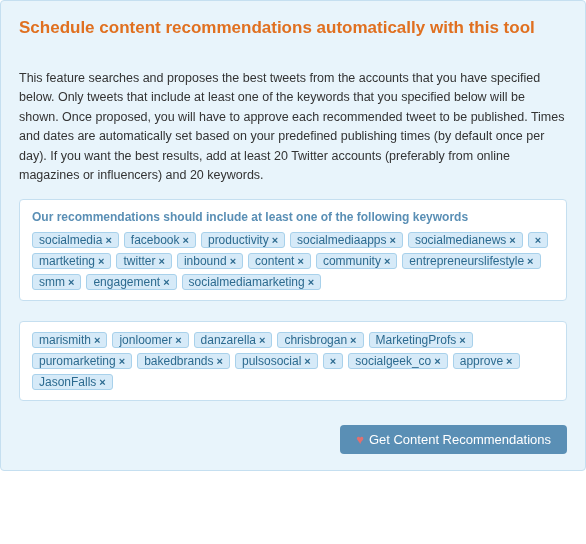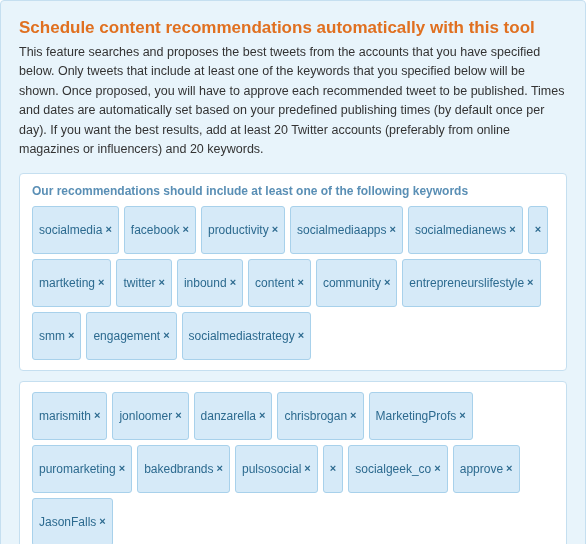--- a/index.html
+++ b/index.html
@@ -14,55 +14,56 @@
       background: #e8f4fb;
       border: 1px solid #c5dff0;
       border-radius: 4px;
       padding: 16px 18px;
       margin: 0;
     }
     .title {
       color: #e07020;
       font-size: 17px;
       font-weight: bold;
-      margin-bottom: 4px;
+      margin-bottom: 30px;
       line-height: 1.3;
     }
     .description {
       color: #333;
       font-size: 12.5px;
       line-height: 1.55;
       margin-bottom: 14px;
     }
     .section {
       background: #fff;
       border: 1px solid #c5dff0;
       border-radius: 4px;
       padding: 10px 12px;
-      margin-bottom: 10px;
+      margin-bottom: 20px;
     }
     .section-label {
       color: #5a8fb5;
       font-size: 12px;
       font-weight: bold;
       margin-bottom: 8px;
     }
     .tags-container {
       display: flex;
       flex-wrap: wrap;
       gap: 5px;
     }
     .tag {
       background: #d6eaf8;
       border: 1px solid #a8d1eb;
       border-radius: 3px;
-      padding: 16px 6px;
+      padding: 0 6px;
       font-size: 12px;
       color: #2c6a8f;
       display: inline-flex;
+      align-items: center;
       gap: 3px;
     }
     .tag .remove {
       color: #2c6a8f;
       font-size: 11px;
       cursor: pointer;
       font-weight: bold;
     }
     .top-tag-row {
       margin-bottom: 5px;
@@ -161,21 +162,21 @@
         </span>
         <span class="tag">
           <span>smm</span>
           <span class="remove">×</span>
         </span>
         <span class="tag">
           <span>engagement</span>
           <span class="remove">×</span>
         </span>
         <span class="tag">
-          <span>socialmediastrategy</span>
+          <span>socialmediamarketing</span>
           <span class="remove">×</span>
         </span>
       </div>
   </div>
 
   <div class="section">
     <div class="tags-container" id="accounts-container">
         <span class="tag">
           <span>marismith</span>
           <span class="remove">×</span>

